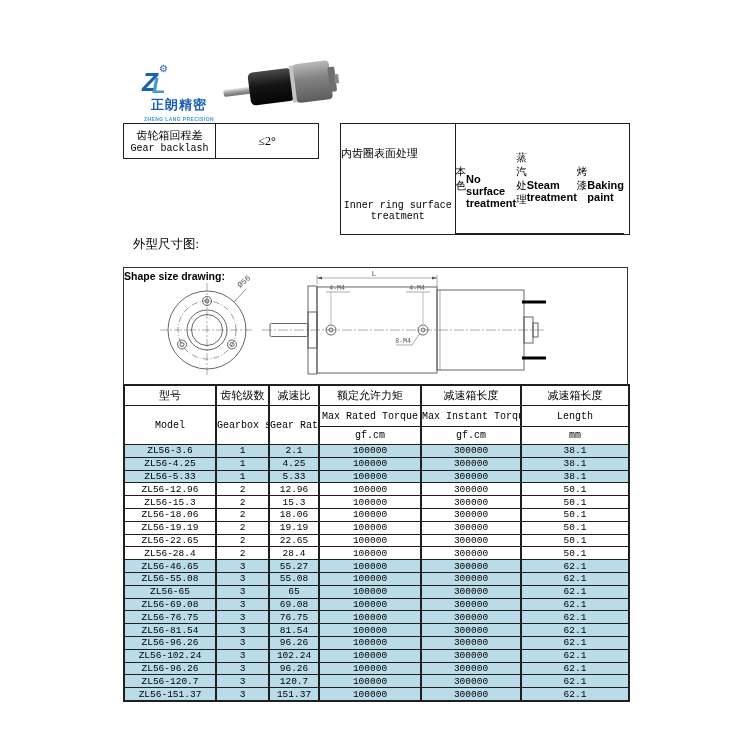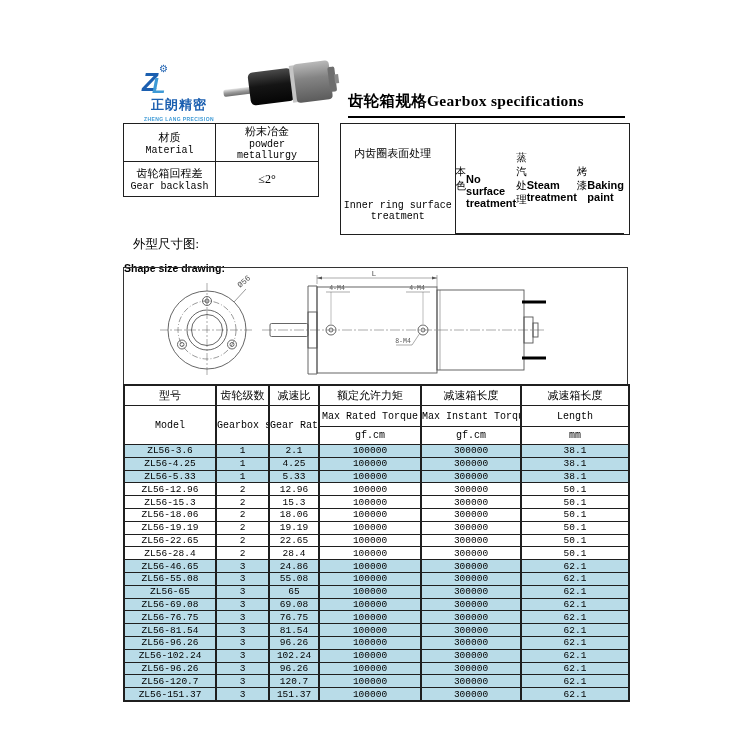--- a/index.html
+++ b/index.html
@@ -31,32 +31,32 @@
   
   table{border-collapse:collapse;}
   .spec-left{position:absolute;left:123px;top:123px;width:195px;table-layout:fixed;}
   .spec-left td{border:1px solid var(--bd);text-align:center;vertical-align:middle;height:34px;padding:0;}
   .cn{font:11px var(--serif);} .en{font:10px var(--mono);}
   .val-big{font:12px var(--serif);}
 
   .spec-right{position:absolute;left:340px;top:123px;width:288px;height:110px;
               border:1px solid var(--bd);display:flex;}
   .spec-right-label{width:169px;border-right:1px solid var(--bd);position:relative;}
-  .srl-cn{position:absolute;left:0;right:10px;top:22px;text-align:center;font:11px var(--serif);}
+  .srl-cn{position:absolute;left:0;right:10px;top:22px;font:11px var(--serif);}
   .srl-en{position:absolute;left:0;right:0;top:76px;text-align:center;font:10px var(--mono);}
   .spec-right-opts{flex:1;display:flex;flex-direction:row;justify-content:space-between;}
   .opt{border-bottom:1px solid var(--bd);flex:1;display:flex;align-items:center;justify-content:center;}
   .opt:last-child{border-bottom:none;}
   .opt.cn{font:10.5px var(--serif);}
   .opt.en{font:bold 11px var(--sans);margin-top:24px;}
   .opt.sliver{flex:0 0 5px;}
 
   
   .draw-label-cn{position:absolute;left:133px;top:236px;font:12.5px var(--serif);}
-  .draw-label-en{position:absolute;left:124px;top:262px;font:bold 10.5px var(--sans);}
+  .draw-label-en{position:absolute;left:124px;top:270px;font:bold 10.5px var(--sans);}
   .draw-box{position:absolute;left:123px;top:267px;width:503px;height:116px;border:1px solid #333;}
 
   
   .spec-table{position:absolute;left:123px;top:384px;width:505px;table-layout:fixed;
               border:2px solid var(--bd);}
   .spec-table td{border-left:2px solid var(--bd);border-top:1px solid var(--bd);
                  text-align:center;vertical-align:middle;padding:0;overflow:hidden;white-space:nowrap;}
   .spec-table tr.h-cn td{height:19px;font:11px var(--serif);border-top:none;}
   .spec-table tr.h-en td{height:20px;font:10px var(--mono);}
   .spec-table tr.h-unit td{height:17px;font:10px var(--mono);}
@@ -103,38 +103,27 @@
     <g transform="rotate(-7 61 29)">
       <rect x="3" y="27" width="30" height="7" rx="2" fill="url(#gShaft)"></rect>
       <rect x="29" y="13" width="44" height="33" rx="5" fill="url(#gBlack)"></rect>
       <rect x="71" y="11" width="5" height="37" fill="#c4c4c4"></rect>
       <rect x="75" y="10" width="36" height="39" rx="4" fill="url(#gGray)"></rect>
       <rect x="109" y="17" width="7" height="25" rx="2" fill="#6e6e6e"></rect>
       <rect x="115" y="25" width="4" height="9" fill="#8a8a8a"></rect>
     </g>
   </svg>
 
-  <div class="title">齿轮箱规格Gearbox specifications</div>
 
   <table class="spec-left">
     <colgroup>
         <col style="width:92px">
         <col style="width:103px">
       </colgroup>
     <tbody>
-    <tr>
-      <td>
-        <div class="cn">材质</div>
-        <div class="en">Material</div>
-      </td>
-      <td>
-        <div class="cn">粉末冶金</div>
-        <div class="en">powder metallurgy</div>
-      </td>
-    </tr>
     <tr>
       <td>
         <div class="cn">齿轮箱回程差</div>
         <div class="en">Gear backlash</div>
       </td>
       <td>
         <div class="val-big">≤2°</div>
       </td>
     </tr>
   </tbody>
@@ -322,21 +311,21 @@
           <td>ZL56-28.4</td>
           <td>2</td>
           <td>28.4</td>
           <td>100000</td>
           <td>300000</td>
           <td>50.1</td>
         </tr>
         <tr class="hl">
           <td>ZL56-46.65</td>
           <td>3</td>
-          <td>24.86</td>
+          <td>55.27</td>
           <td>100000</td>
           <td>300000</td>
           <td>62.1</td>
         </tr>
         <tr class="hl">
           <td>ZL56-55.08</td>
           <td>3</td>
           <td>55.08</td>
           <td>100000</td>
           <td>300000</td>

